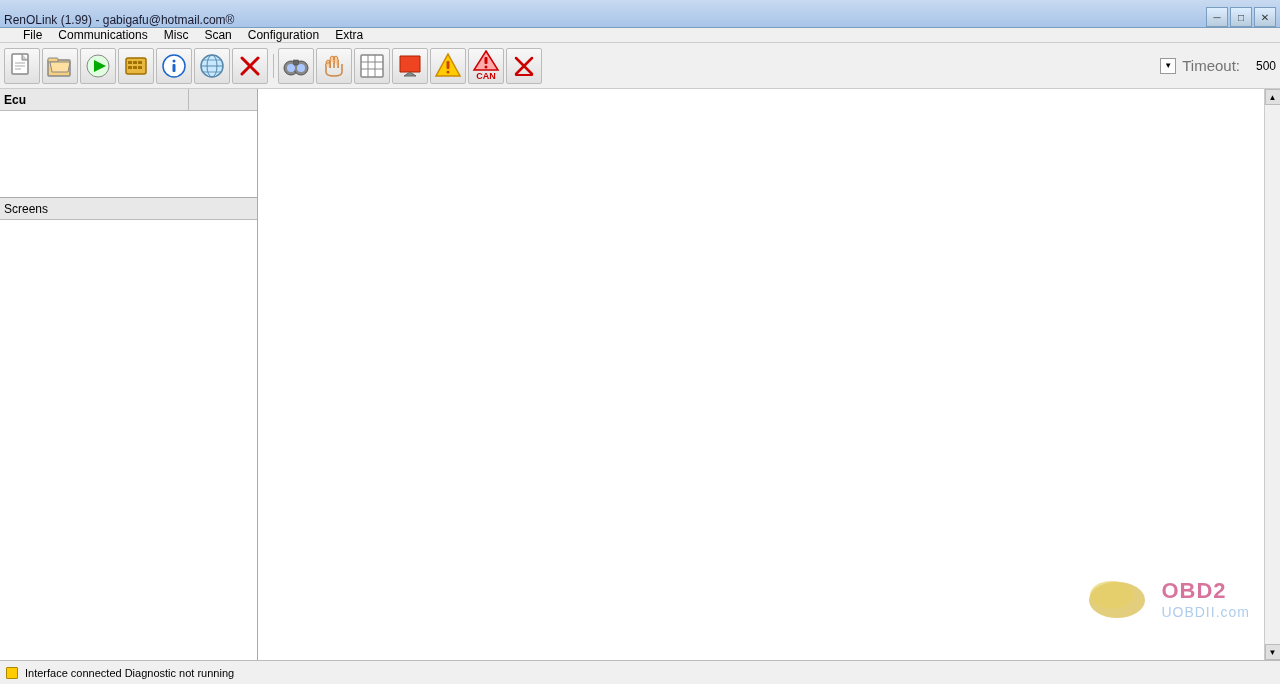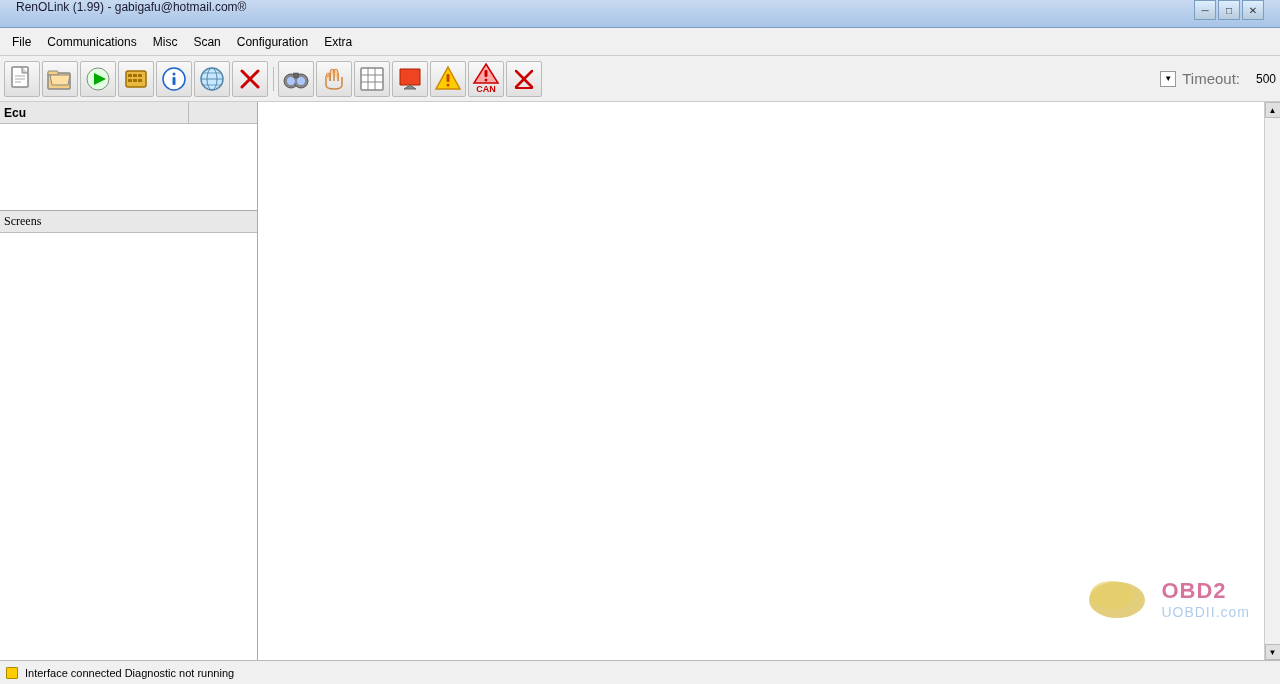--- a/index.html
+++ b/index.html
@@ -12,23 +12,23 @@
       overflow: hidden;
       display: flex;
       flex-direction: column;
     }
 
     
     #title-bar {
       background: linear-gradient(to bottom, #c8daf0, #a8c4e8);
       height: 28px;
       display: flex;
-      align-items: flex-start;
+      align-items: flex-end;
       justify-content: space-between;
-      padding: 0 16px;
+      padding: 0 4px;
       border-bottom: 1px solid #7a9ec0;
       user-select: none;
     }
     #title-bar-text {
       font-size: 12px;
       color: #1a1a2e;
       font-weight: normal;
     }
     #title-bar-controls {
       display: flex;
@@ -43,25 +43,25 @@
       display: flex;
       align-items: center;
       justify-content: center;
       font-size: 10px;
       color: #333;
     }
 
     
     #menu-bar {
       background: #f0f0f0;
-      height: 28px;
+      height: 15px;
       display: flex;
       align-items: center;
       border-bottom: 1px solid #ccc;
-      padding: 0 4px;
+      padding: 0 15px;
     }
     .menu-item {
       padding: 2px 8px;
       cursor: pointer;
       font-size: 12px;
       color: #000;
       height: 100%;
       display: flex;
       align-items: center;
     }
@@ -184,21 +184,20 @@
     }
     #screens-header {
       height: 22px;
       padding: 3px 4px;
       font-size: 12px;
       color: #000;
       background: #e8e8e8;
       border-bottom: 1px solid #bbb;
       display: flex;
       align-items: center;
-      font-family: Liberation Serif, serif;
     }
     #screens-list {
       flex: 1;
       background: white;
       overflow-y: auto;
     }
 
     
     #right-panel {
       flex: 1;

